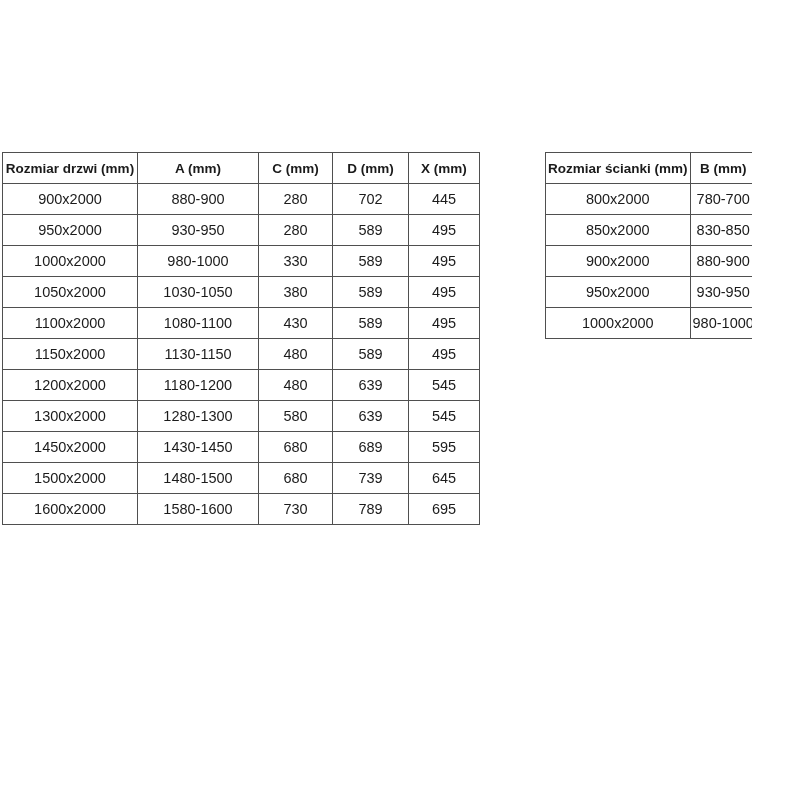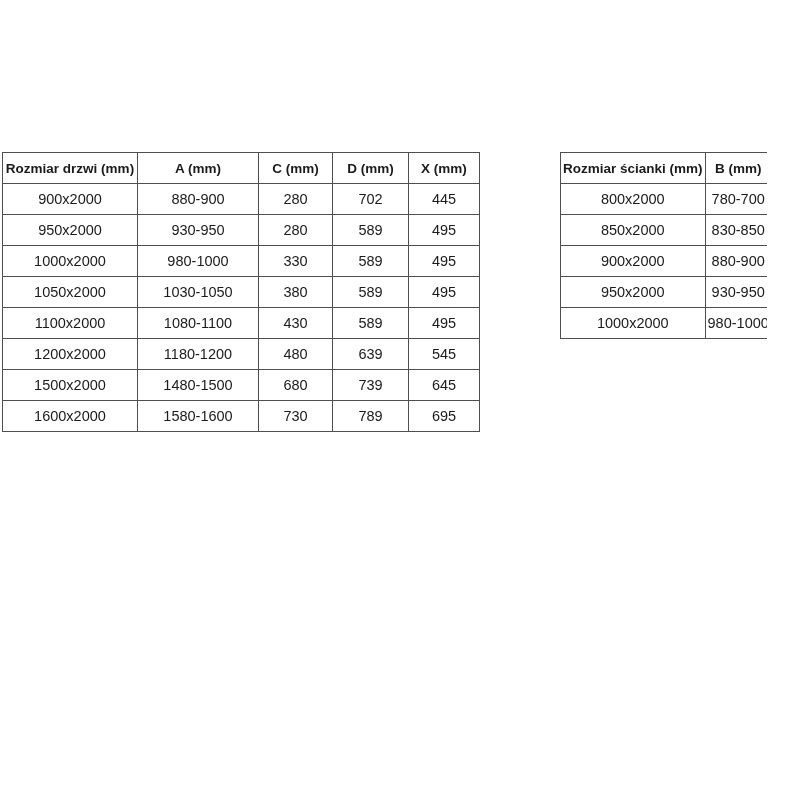--- a/index.html
+++ b/index.html
@@ -39,21 +39,21 @@
     font-weight: normal;
     font-size: 14.5px;
   }
   #doors-table-wrap {
     position: absolute;
     left: 2px;
     top: 152px;
   }
   #walls-table-wrap {
     position: absolute;
-    left: 560px;
+    left: 545px;
     top: 152px;
     width: 207px;
     overflow: hidden; 
   }
 </style>
 </head>
 <body>
 
 <div id="doors-table-wrap">
   <table class="grid">
@@ -103,25 +103,46 @@
           <td>495</td>
         </tr>
         <tr>
           <td>1100x2000</td>
           <td>1080-1100</td>
           <td>430</td>
           <td>589</td>
           <td>495</td>
         </tr>
         <tr>
+          <td>1150x2000</td>
+          <td>1130-1150</td>
+          <td>480</td>
+          <td>589</td>
+          <td>495</td>
+        </tr>
+        <tr>
           <td>1200x2000</td>
           <td>1180-1200</td>
           <td>480</td>
           <td>639</td>
           <td>545</td>
+        </tr>
+        <tr>
+          <td>1300x2000</td>
+          <td>1280-1300</td>
+          <td>580</td>
+          <td>639</td>
+          <td>545</td>
+        </tr>
+        <tr>
+          <td>1450x2000</td>
+          <td>1430-1450</td>
+          <td>680</td>
+          <td>689</td>
+          <td>595</td>
         </tr>
         <tr>
           <td>1500x2000</td>
           <td>1480-1500</td>
           <td>680</td>
           <td>739</td>
           <td>645</td>
         </tr>
         <tr>
           <td>1600x2000</td>

